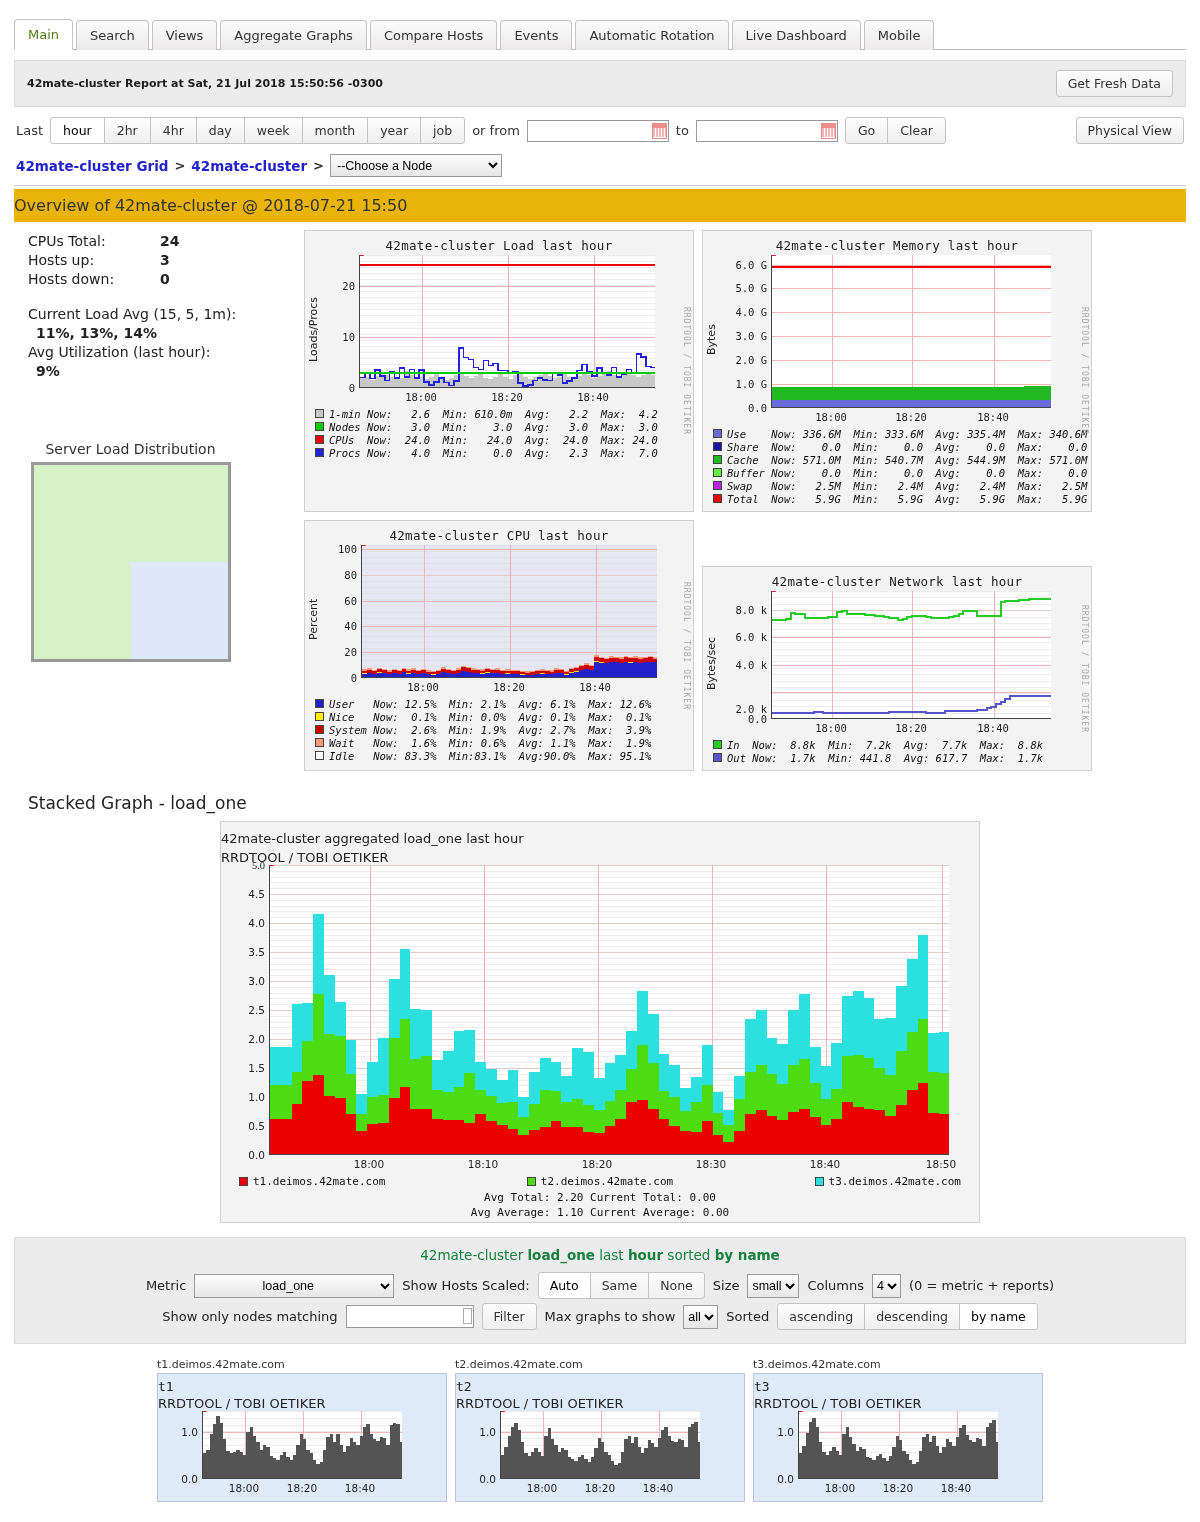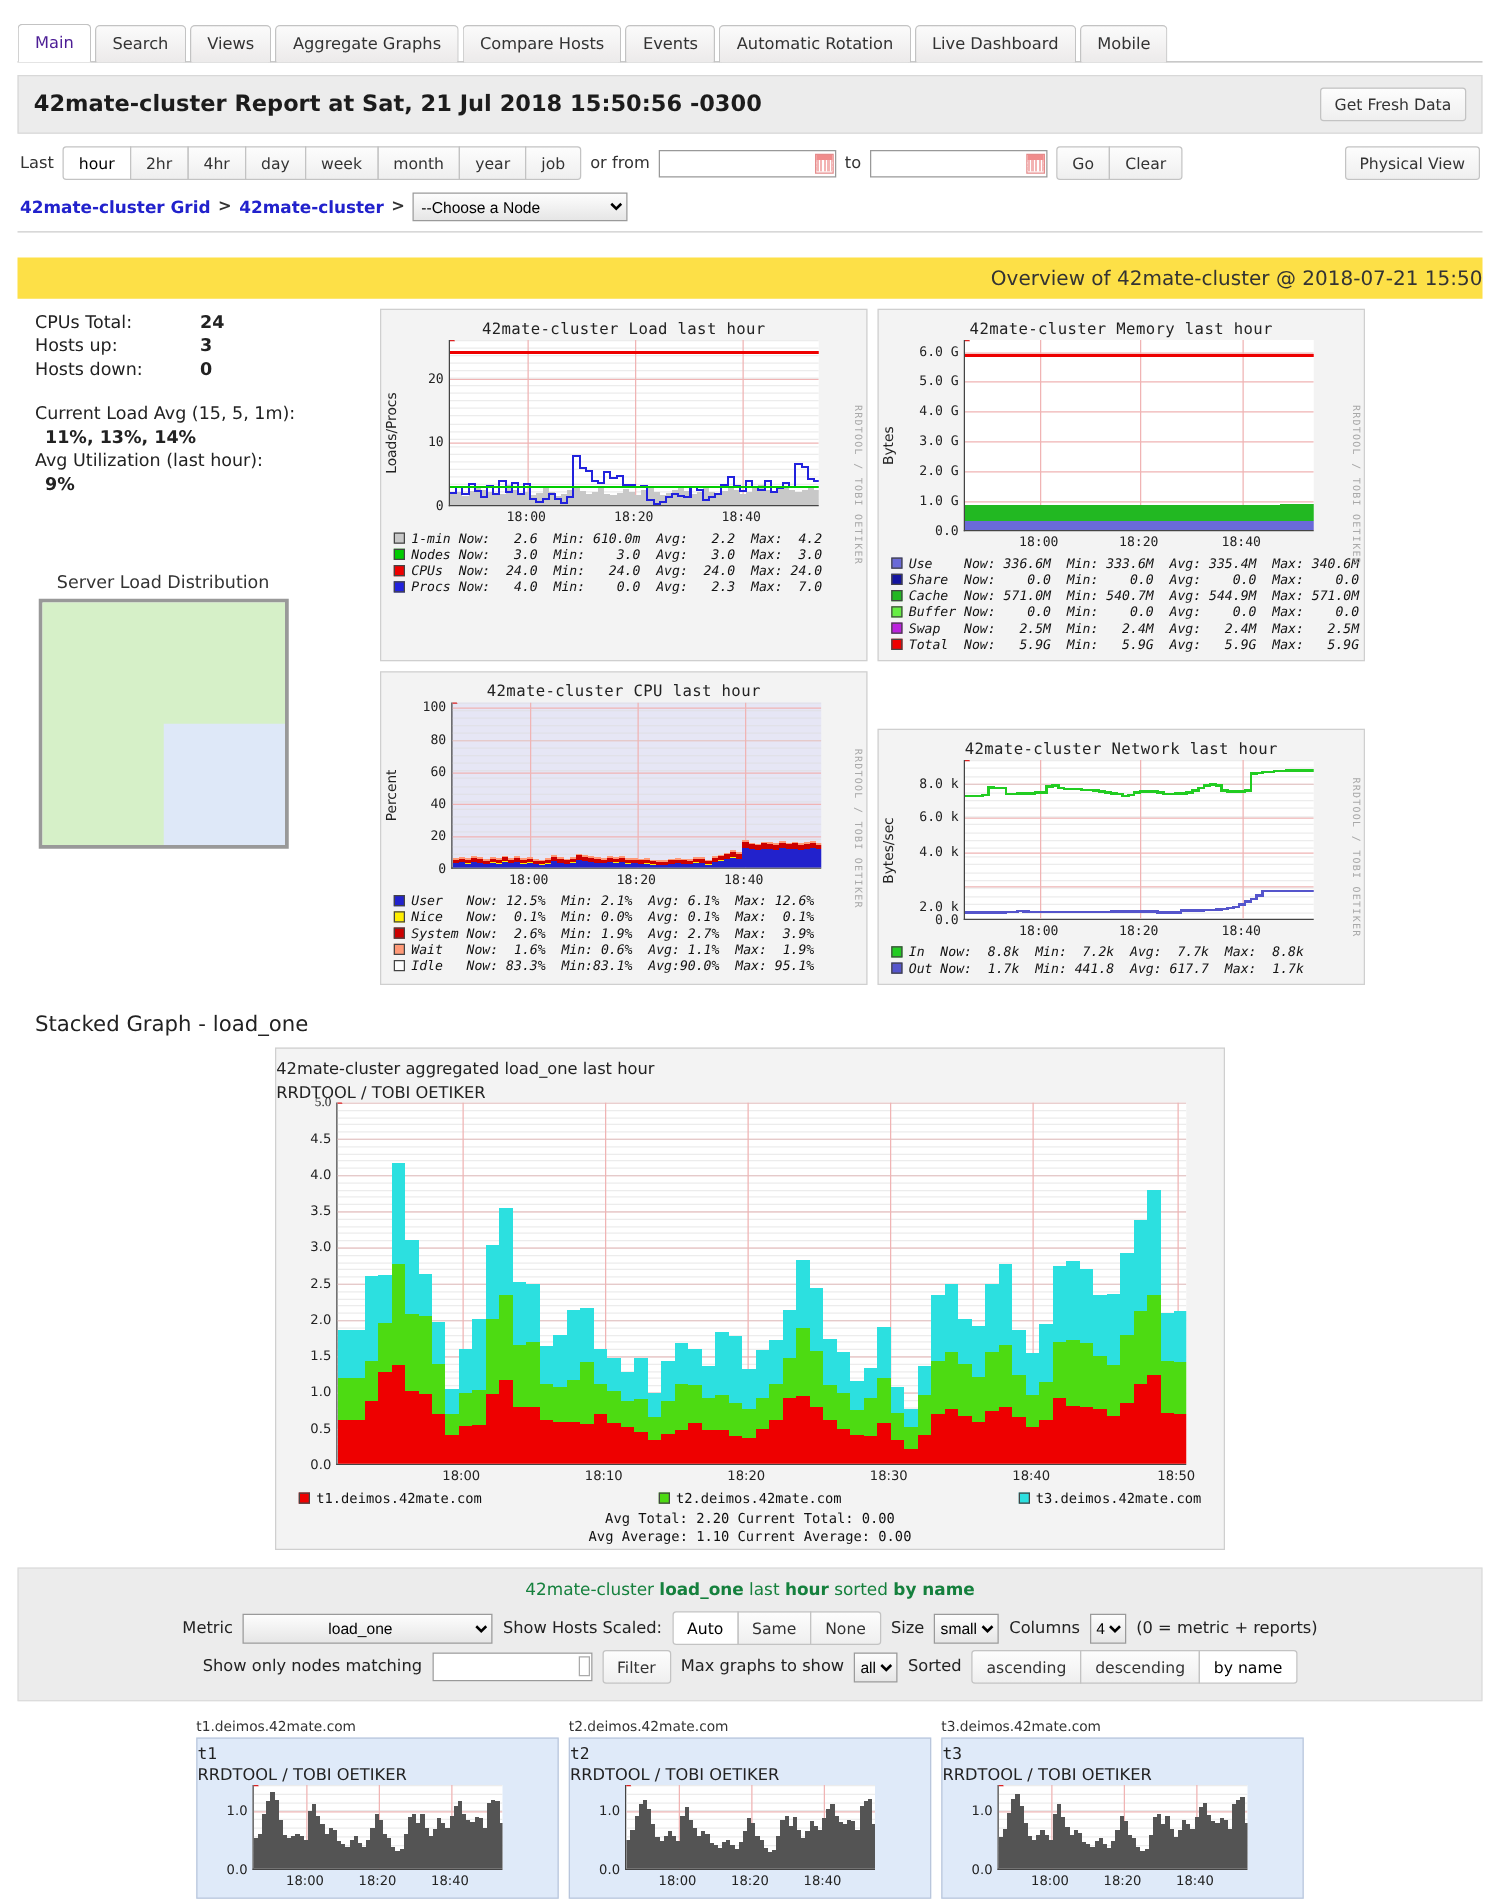--- a/index.html
+++ b/index.html
@@ -15,27 +15,27 @@
   .page { width:1200px; padding:0 14px; }
 
   
   .tabbar { position:relative; height:42px; margin:8px 0 0 0;
             border-bottom:1px solid #b8b8b8; display:flex; align-items:flex-end; }
   .tab { border:1px solid #c3c3c3; border-bottom:none;
          background:linear-gradient(#fbfbfb,#eceaea);
          padding:7px 13px 6px 13px; margin-right:3px;
          border-radius:4px 4px 0 0; font-size:13px; color:#333;
          cursor:pointer; position:relative; top:1px; line-height:16px; }
-  .tab.active { background:#ffffff; color:#4c1d95; border-bottom:1px solid #fff; }
+  .tab.active { background:#ffffff; color:#4d7c0f; border-bottom:1px solid #fff; }
 
   
   .reportbar { background:#ececec; border:1px solid #d8d8d8; margin-top:10px;
                padding:9px 12px; display:flex; align-items:center;
                justify-content:space-between; }
-  .reportbar h1 { margin:0; font-size:18px; font-weight:bold; color:#1c1c1c; }
+  .reportbar h1 { margin:0; font-size:11px; font-weight:bold; color:#1c1c1c; }
   .btn { border:1px solid #c3c3c3; background:linear-gradient(#fdfdfd,#efefef);
          border-radius:3px; padding:5px 11px; font-size:12.5px; color:#333;
          cursor:pointer; line-height:15px; white-space:nowrap; }
   .btn.sel { background:#ffffff; color:#000; }
 
   
   .rangebar { display:flex; align-items:center; gap:7px; padding:10px 2px 6px 2px; }
   .rangebar .lbl { font-size:13px; color:#333; }
   .rangegrp { display:flex; }
   .rangegrp .btn { border-radius:0; margin-left:-1px; padding:5px 12px; }
@@ -55,22 +55,22 @@
 
   
   .crumb { padding:4px 2px 8px 2px; display:flex; align-items:center;
            gap:6px; border-bottom:1px solid #ccc; }
   .crumb a { color:#2222cc; font-weight:bold; text-decoration:none; font-size:13.5px; }
   .crumb span.sep { color:#333; font-weight:bold; }
   select.node { font-size:12.5px; padding:2px 2px; border:1px solid #9a9a9a;
                 background:linear-gradient(#fdfdfd,#e6e6e6); width:172px; height:23px; }
 
   
-  .ovhdr { background:#fde047; text-align:right; font-size:16px; color:#333;
-           padding:7px 0; margin-top:20px; }
+  .ovhdr { background:#eab308; text-align:left; font-size:16px; color:#333;
+           padding:7px 0; margin-top:3px; }
 
   
   .mainrow { display:flex; gap:0; margin-top:8px; }
   .statcol { width:290px; padding-left:14px; padding-top:2px; }
   .stattbl { font-size:14px; line-height:19px; color:#222; }
   .stattbl .r { display:flex; }
   .stattbl .k { width:132px; }
   .stattbl .v { font-weight:bold; }
   .loadavg { margin-top:16px; font-size:14px; line-height:19px; }
   .loadavg .b { font-weight:bold; padding-left:8px; }

